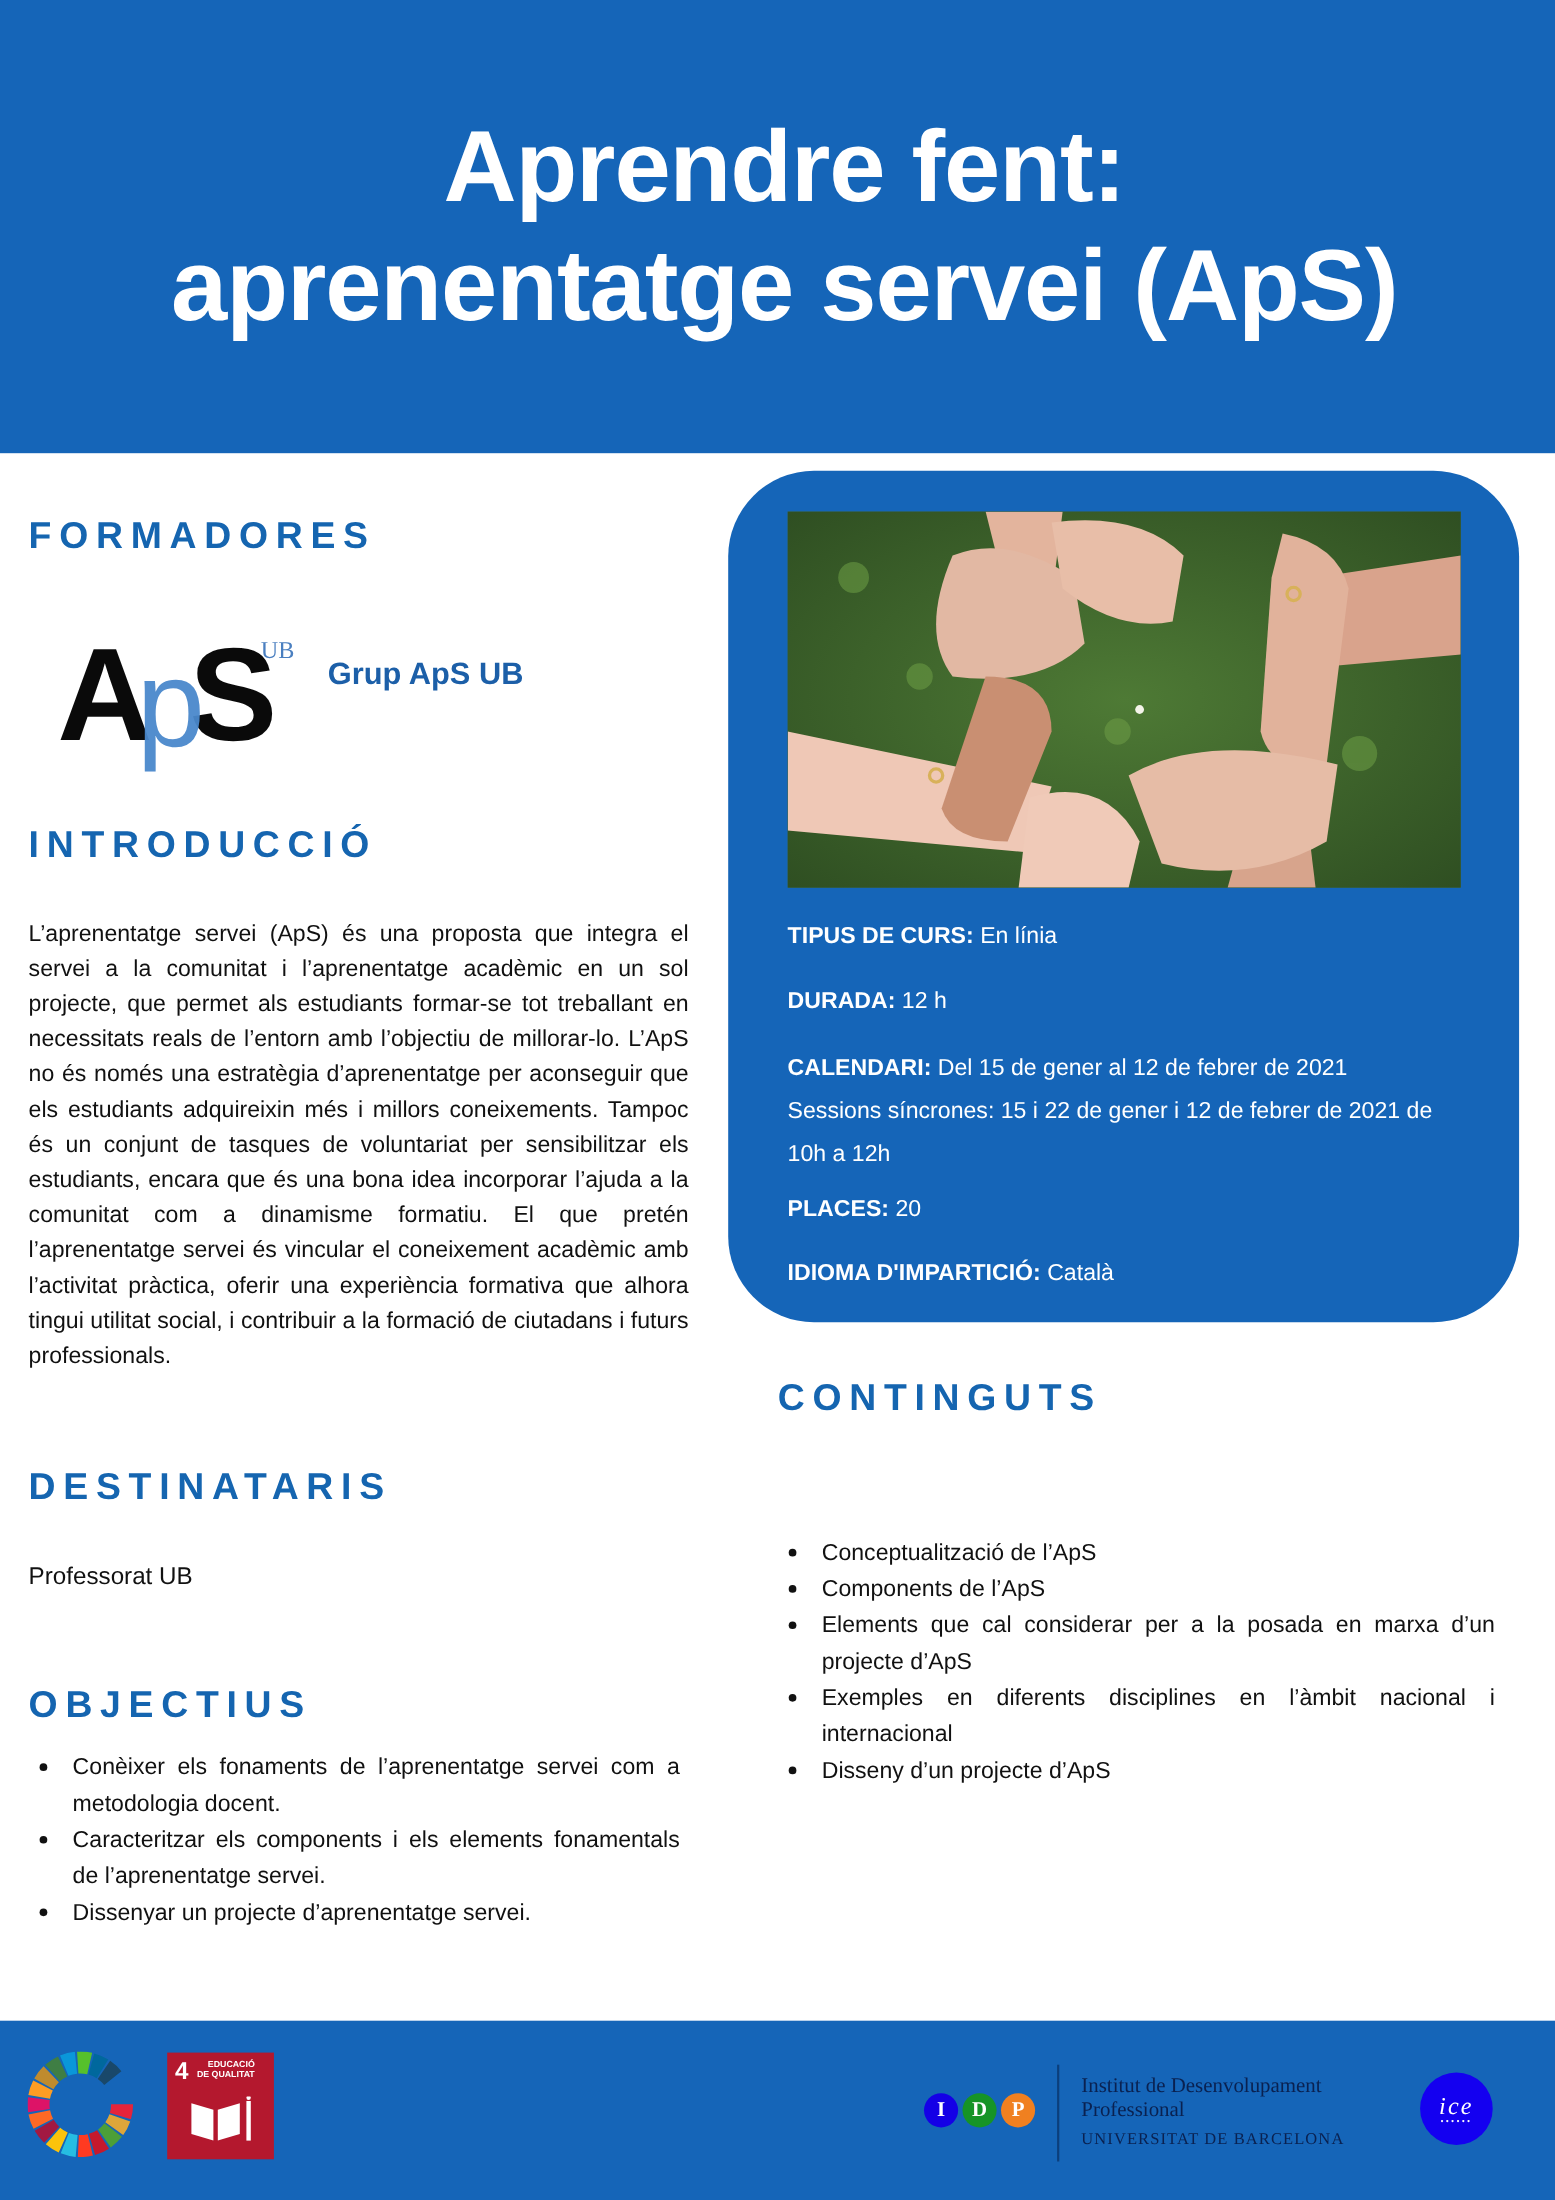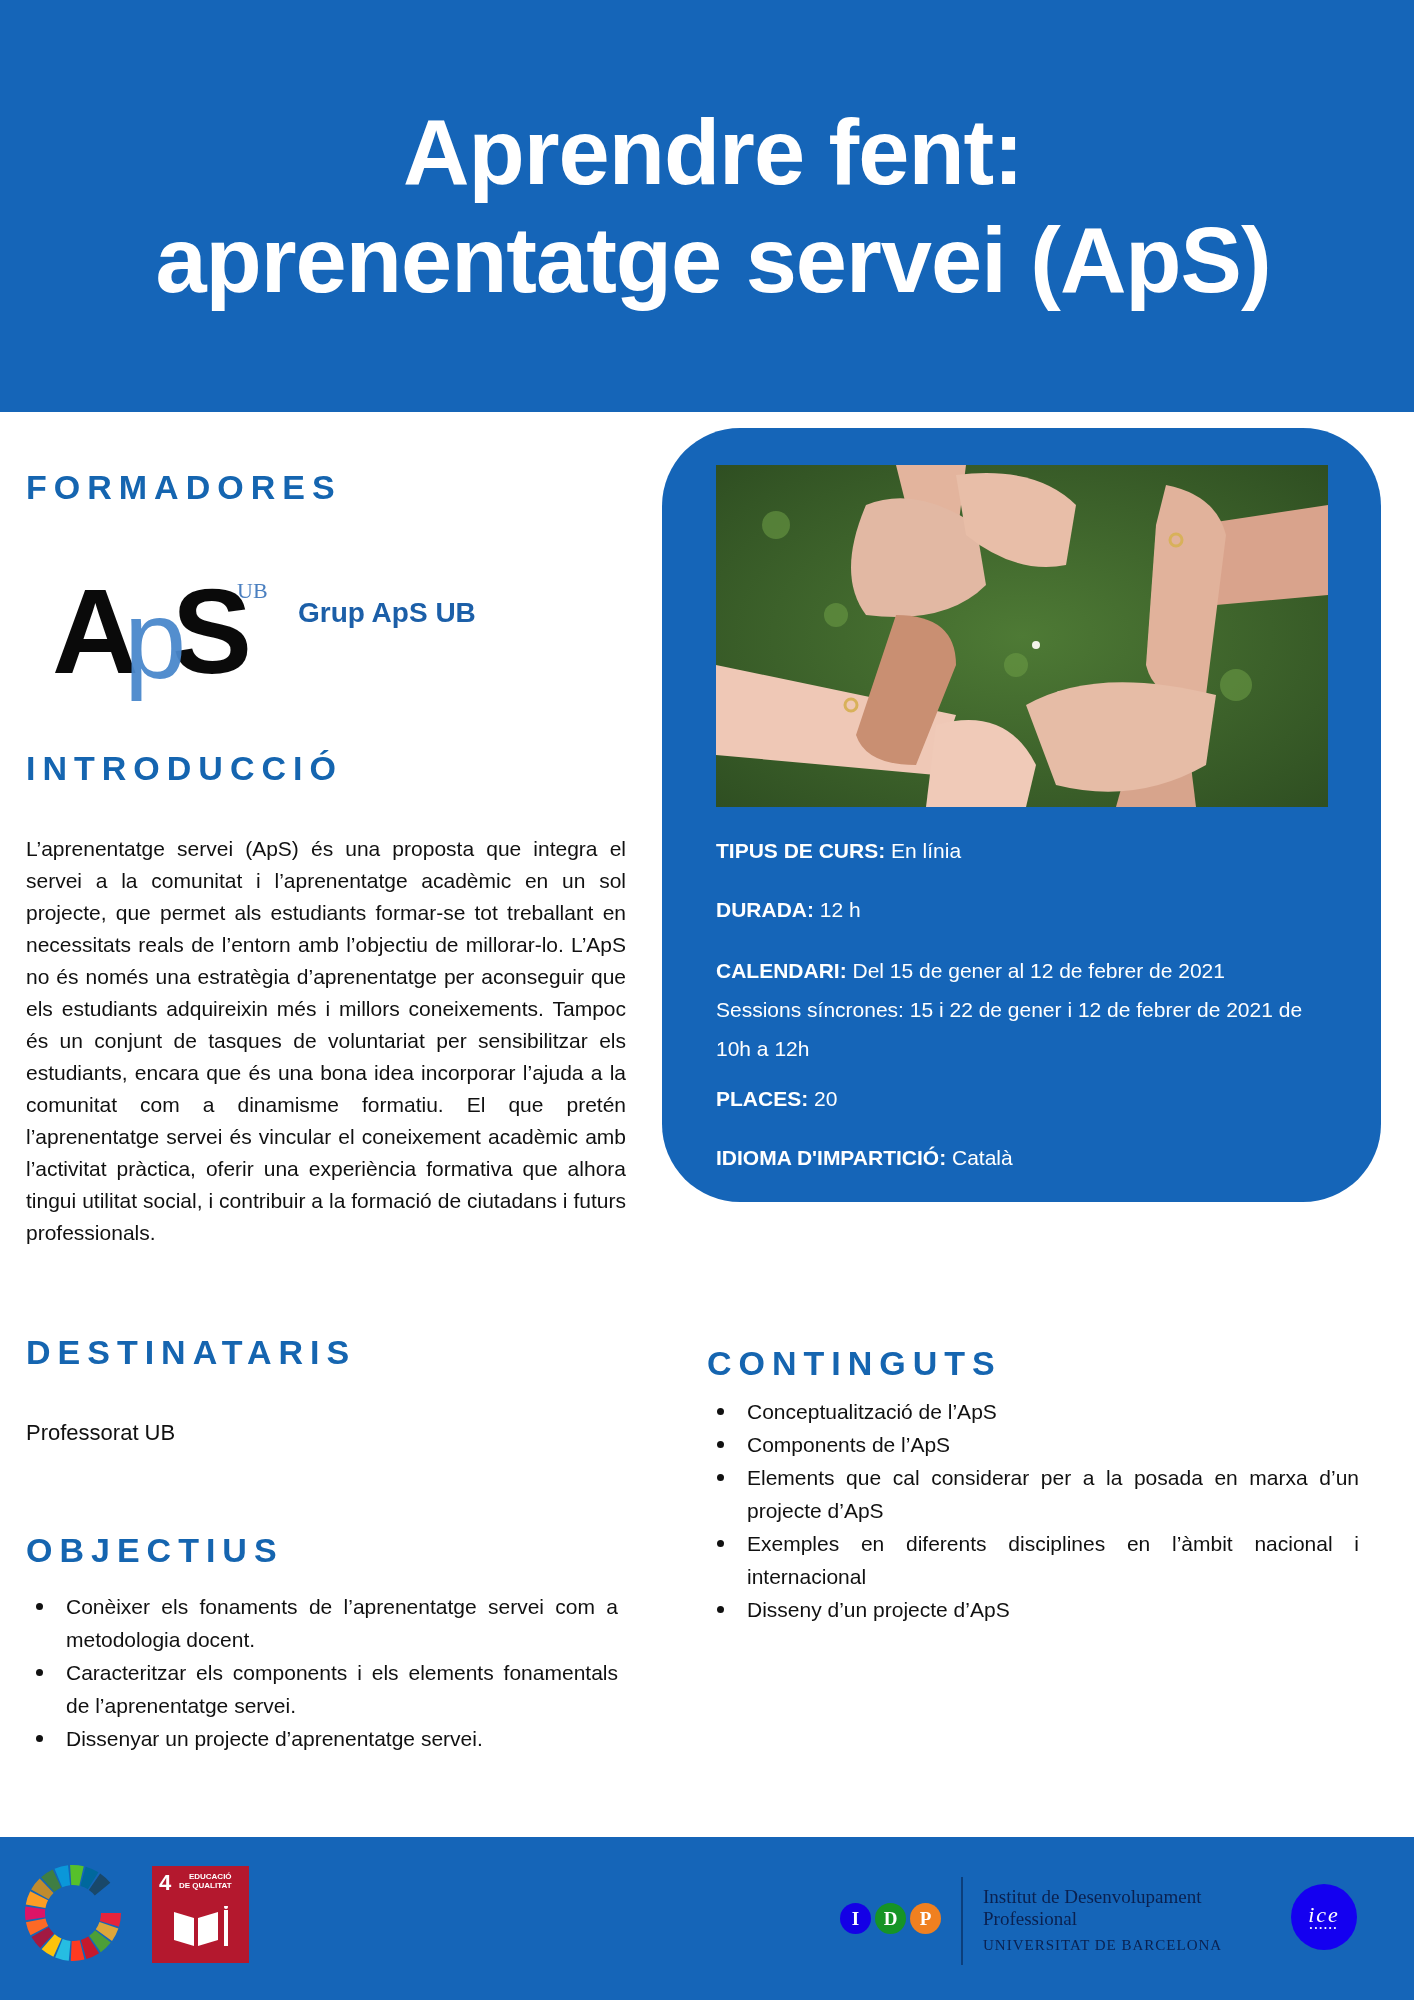--- a/index.html
+++ b/index.html
@@ -185,21 +185,21 @@
       <b>PLACES:</b>
       <span>20</span>
     </div>
     <div class="info-row" style="top:307px;">
       <b>IDIOMA D'IMPARTICIÓ:</b>
       <span>Català</span>
     </div>
   </div>
 </div>
 
-<div class="section-title" style="left:707px; top:1344px;">CONTINGUTS</div>
+<div class="section-title" style="left:707px; top:1252px;">CONTINGUTS</div>
 <ul class="bullets" style="left:707px; top:1395px; width:652px;">
   <li>Conceptualització de l’ApS</li>
   <li>Components de l’ApS</li>
   <li>Elements que cal considerar per a la posada en marxa d’un projecte d’ApS</li>
   <li>Exemples en diferents disciplines en l’àmbit nacional i internacional</li>
   <li>Disseny d’un projecte d’ApS</li>
 </ul>
 
 <div class="footer">
   <div class="sdg-wheel">

